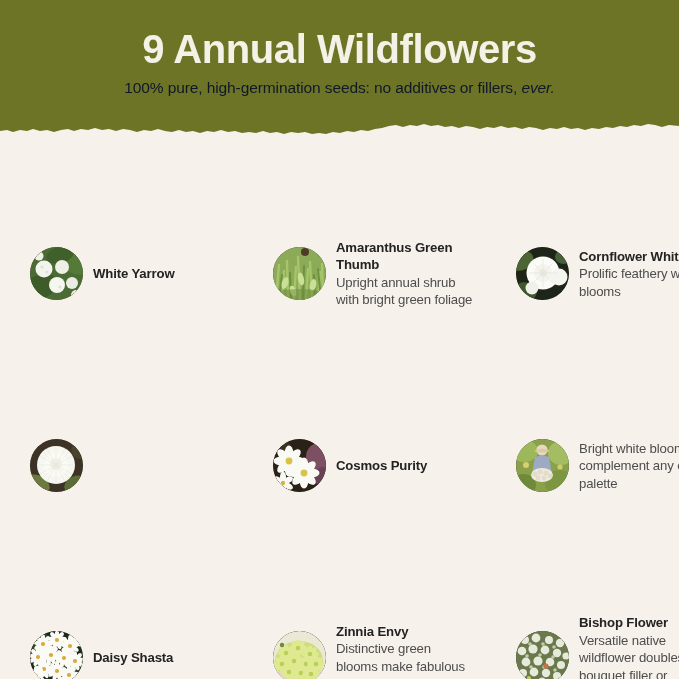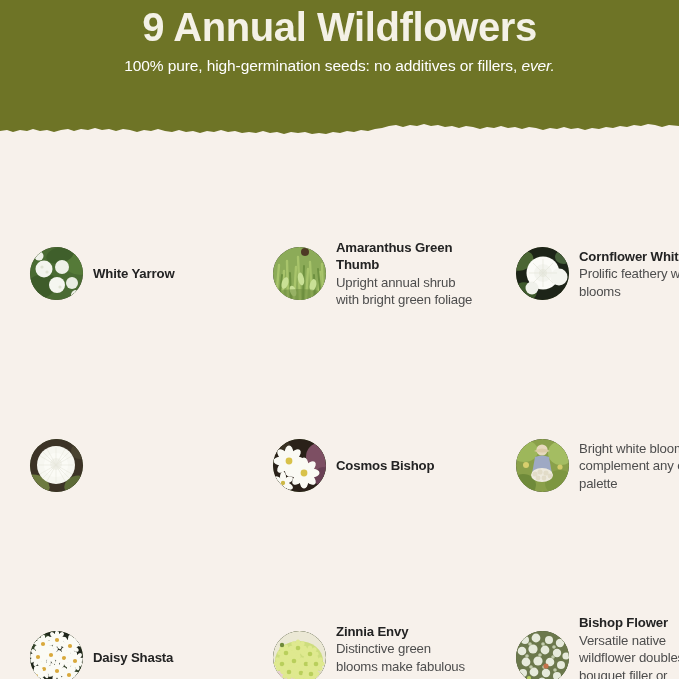--- a/index.html
+++ b/index.html
@@ -29,35 +29,35 @@
 
   #header-inner {
     position: absolute;
     left: 0; top: 0;
     width: 679px;
     height: 120px;
     display: flex;
     flex-direction: column;
     align-items: center;
     justify-content: flex-start;
-    padding-top: 6px;
+    padding-top: 28px;
   }
 
   #page-title {
     color: #f4f1e6;
     font-size: 40px;
     font-weight: bold;
     letter-spacing: -0.4px;
     line-height: 1.05;
     text-align: center;
     white-space: nowrap;
   }
 
   #page-subtitle {
-    color: #ffffff;
+    color: #0f172a;
     font-size: 15.5px;
     font-weight: normal;
     letter-spacing: -0.1px;
     margin-top: 9px;
     text-align: center;
     white-space: nowrap;
   }
   #page-subtitle .em { font-style: italic; }
 
   
@@ -370,21 +370,21 @@
                 <g transform="rotate(300)">
                   <use href="#cosmosPetals"></use>
                 </g>
               </g>
             <circle r="3" fill="#cdb845"></circle>
           </g>
         </g>
       </svg>
     </div>
     <div class="card-text">
-      <div class="card-title">Cosmos Bishop</div>
+      <div class="card-title">Cosmos Purity</div>
     </div>
   </div>
 
   <div class="flower-card align-mid">
     <div class="thumb">
       <svg viewBox="0 0 53 53">
         <defs>
             <clipPath id="c5">
               <circle cx="26.5" cy="26.5" r="26.5"></circle>
             </clipPath>

